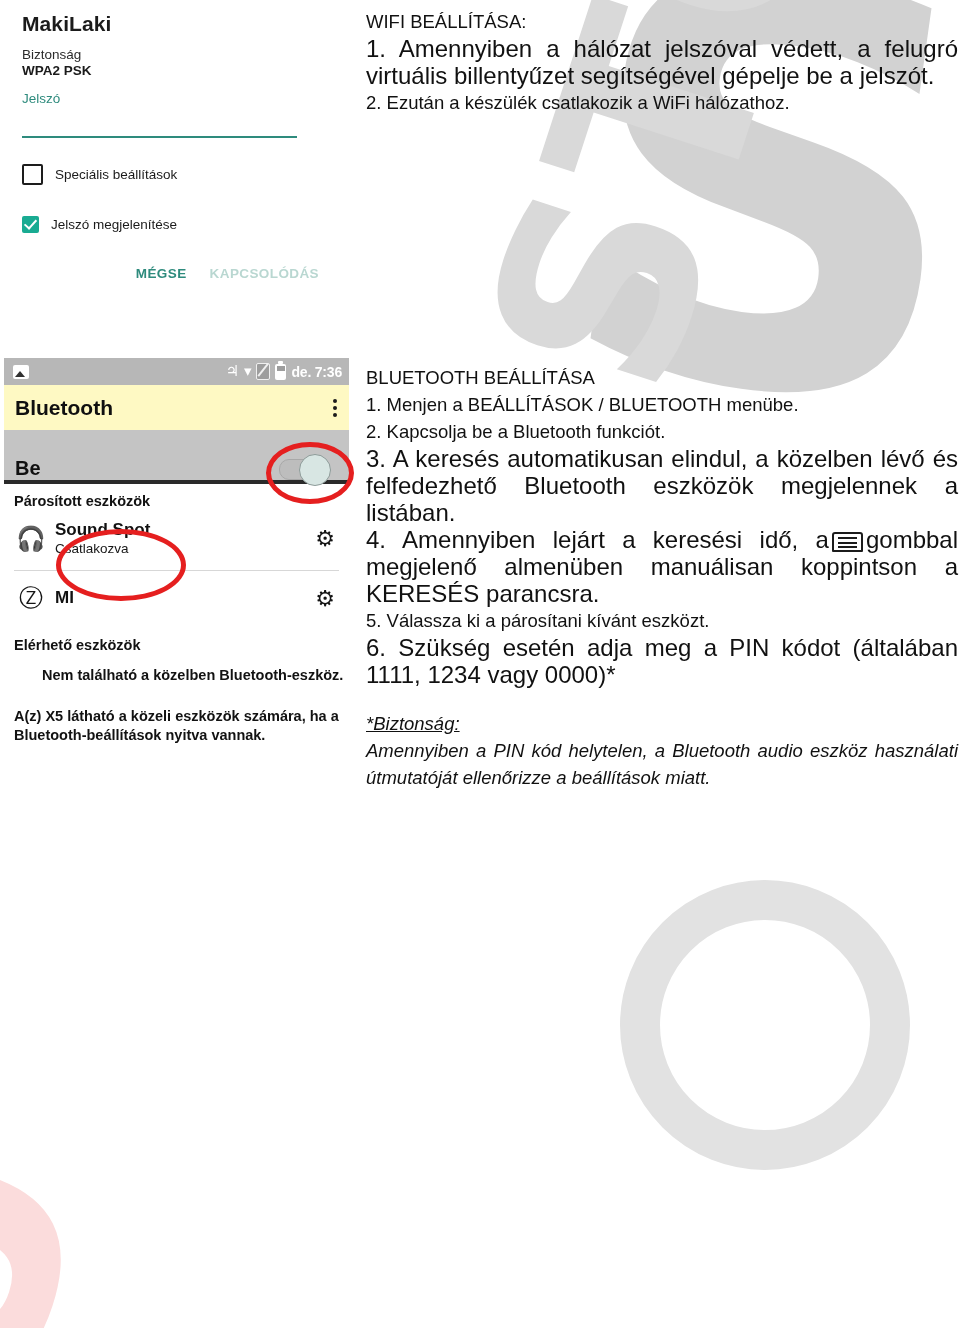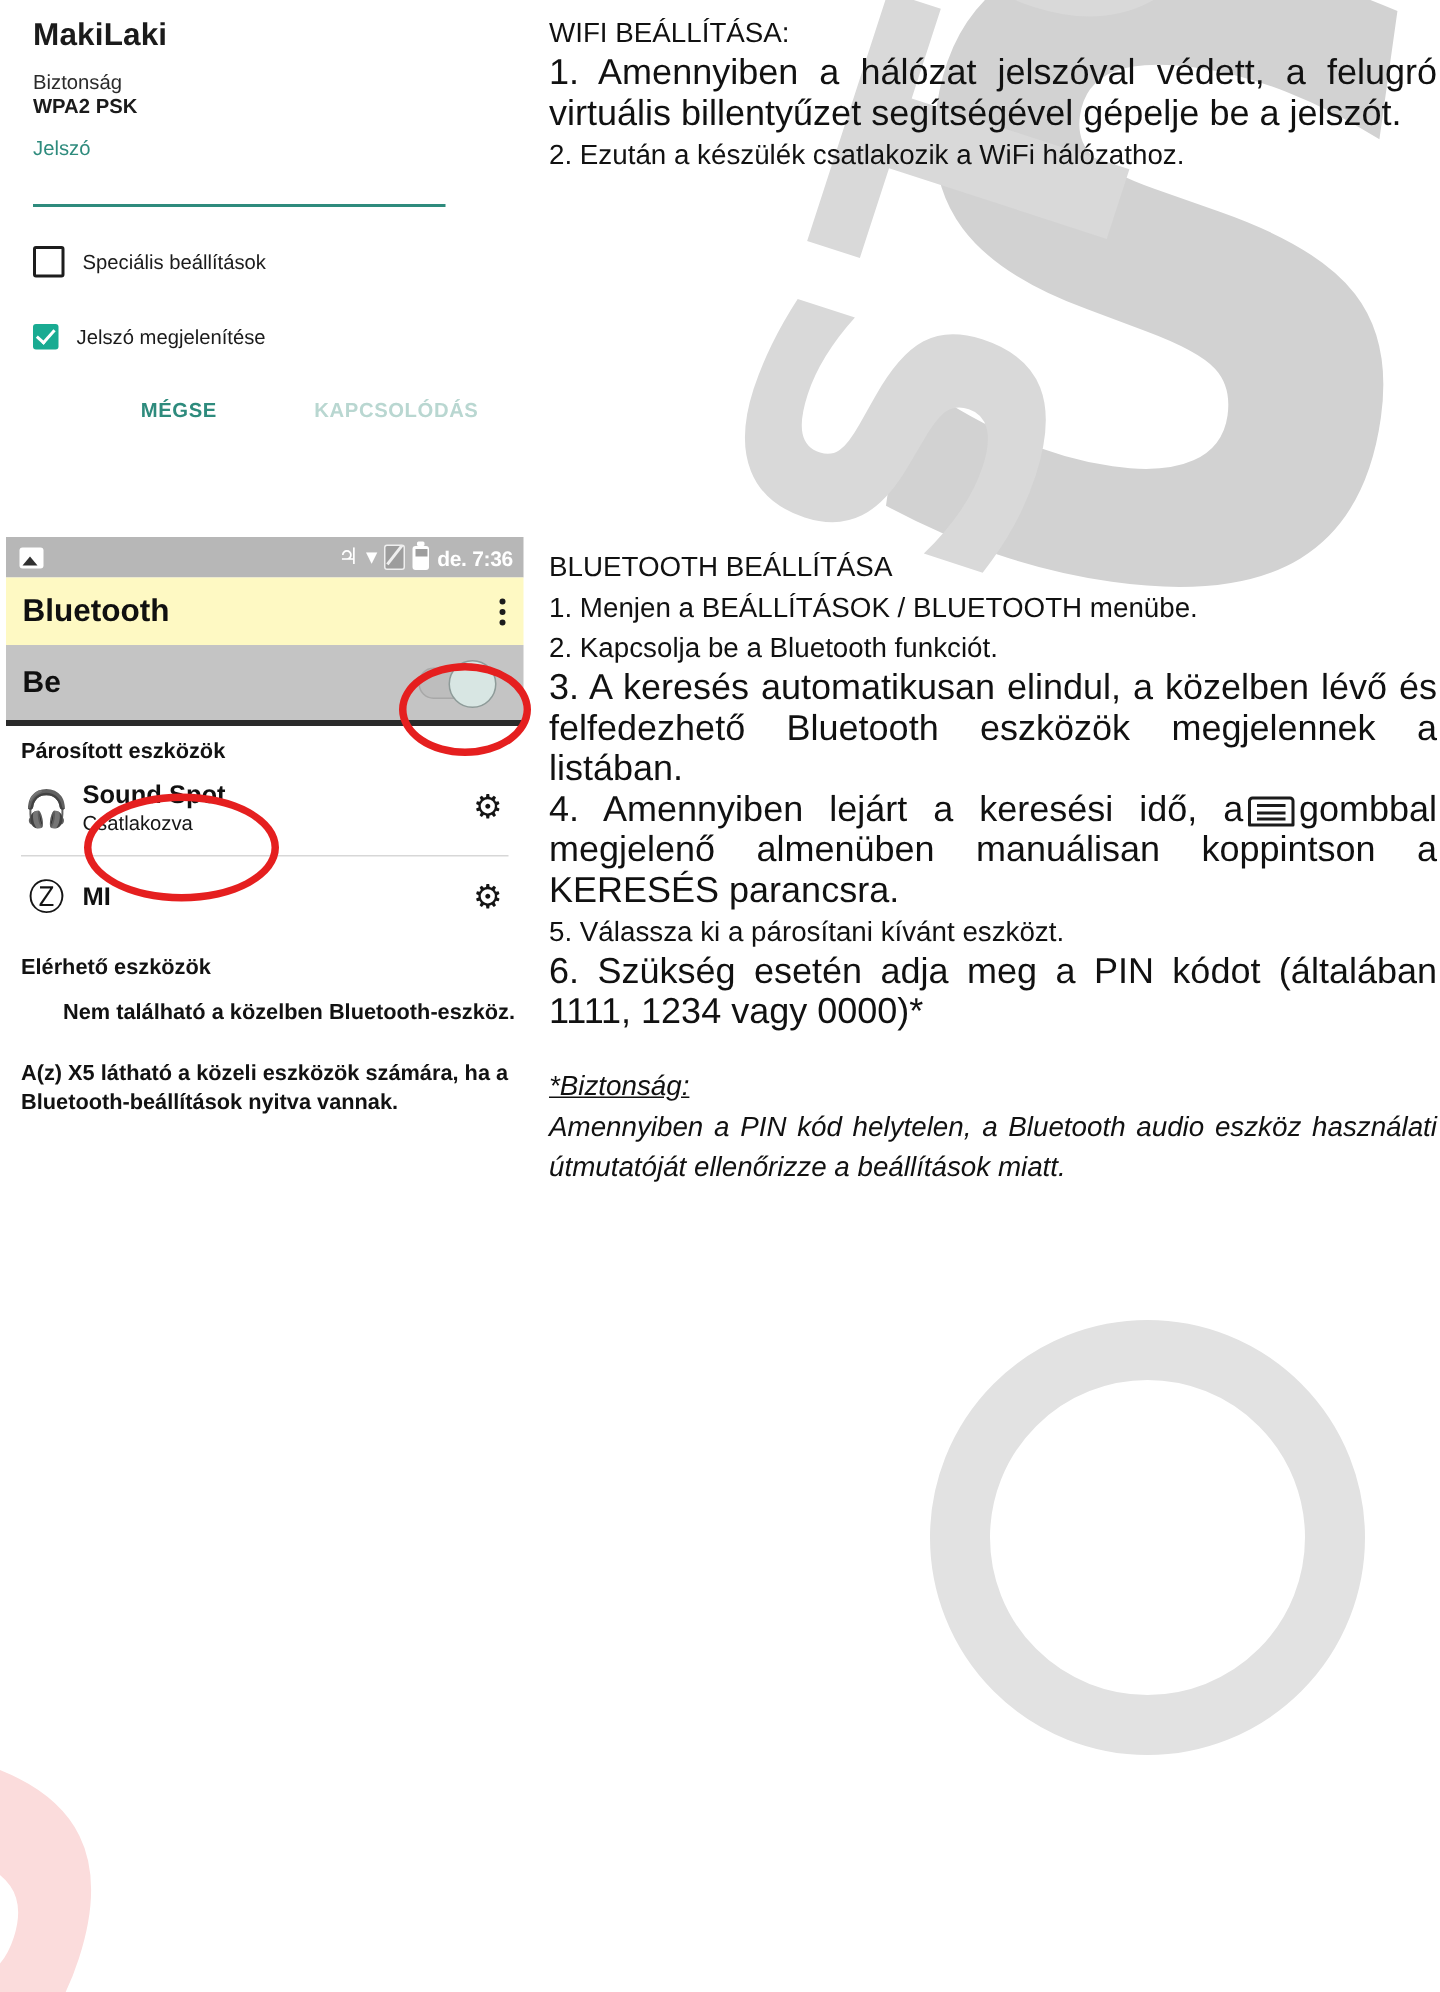--- a/index.html
+++ b/index.html
@@ -49,21 +49,21 @@
   .wifi-check-row{display:flex;align-items:center;margin-top:31px;}
   .cb{width:17px;height:17px;border-radius:2px;flex:0 0 auto;position:relative;}
   .cb.on{background:#19ab92;}
   .cb.on:after{
     content:"";position:absolute;left:5px;top:1px;width:5px;height:10px;
     border:solid #fff;border-width:0 2.3px 2.3px 0;transform:rotate(42deg);
   }
   .cb.off{background:#fff;border:2.4px solid #1d1d1d;}
   .cb-label{font-size:13.5px;color:#1b1b1b;margin-left:12px;}
   .wifi-check-row.second{margin-top:26px;}
-  .wifi-actions{display:flex;justify-content:flex-end;margin-top:33px;padding-right:3px;gap:42px;}
+  .wifi-actions{display:flex;justify-content:flex-end;margin-top:33px;padding-right:3px;}
   .btn-cancel{font-size:13.5px;font-weight:700;color:#2e8b7d;letter-spacing:.4px;}
   .btn-connect{font-size:13.5px;font-weight:700;color:#b9d7d1;letter-spacing:.4px;margin-left:23px;}
 
   
   .wifi-instr{position:absolute;left:366px;top:8px;width:592px;}
   .h-bold{font-size:18.5px;font-weight:400;color:#111;line-height:27px;}
   .p-just{font-size:24px;color:#111;line-height:27px;text-align:justify;}
   .p-left{font-size:18.5px;color:#111;line-height:27px;}
 
   
@@ -83,21 +83,21 @@
   .ic-sim:after{content:"";position:absolute;left:-2px;top:5px;width:16px;height:1.6px;background:#efefef;transform:rotate(-52deg);}
   .ic-bat{width:11px;height:16px;background:#fff;border-radius:2px;position:relative;}
   .ic-bat:before{content:"";position:absolute;left:3px;top:-3px;width:5px;height:3px;background:#fff;border-radius:1px;}
   .ic-bat:after{content:"";position:absolute;left:1.6px;top:2px;width:7.8px;height:5px;background:#9d9d9d;}
 
   .bt-titlebar{height:45px;background:#fef9c3;display:flex;align-items:center;padding:0 12px 0 11px;box-sizing:border-box;}
   .bt-title{font-size:21px;font-weight:700;color:#101010;}
   .bt-kebab{margin-left:auto;display:flex;flex-direction:column;gap:3px;}
   .bt-kebab i{display:block;width:4px;height:4px;background:#1c1c1c;border-radius:50%;}
 
-  .bt-toggle-row{height:54px;background:#c4c4c4;display:flex;align-items:center;padding:0 20px 0 11px;box-sizing:border-box;border-bottom:4px solid #2a2a2a;position:relative;}
+  .bt-toggle-row{height:54px;background:#c4c4c4;display:flex;align-items:flex-end;padding:0 20px 0 11px;box-sizing:border-box;border-bottom:4px solid #2a2a2a;position:relative;}
   .bt-on-label{font-size:20px;font-weight:700;color:#101010;}
   .switch{margin-left:auto;width:48px;height:19px;background:#bdbdbd;border-radius:10px;position:relative;border:1px solid #a8a8a8;}
   .switch .knob{position:absolute;right:-3px;top:-6px;width:30px;height:30px;border-radius:50%;background:#d8e6e3;border:1.5px solid #8e9b99;}
 
   .bt-body{background:#ffffff;padding:9px 0 0 0;}
   .bt-sec{font-size:14.5px;font-weight:700;color:#121212;padding:0 0 0 10px;}
   .bt-dev{display:flex;align-items:center;padding:11px 14px 11px 12px;position:relative;}
   .dev-ic{width:30px;flex:0 0 30px;display:flex;align-items:center;justify-content:center;font-size:24px;color:#141414;font-family:"DejaVu Sans",sans-serif;}
   .dev-txt{margin-left:9px;}
   .dev-name{font-size:17px;font-weight:700;color:#111;line-height:20px;}

